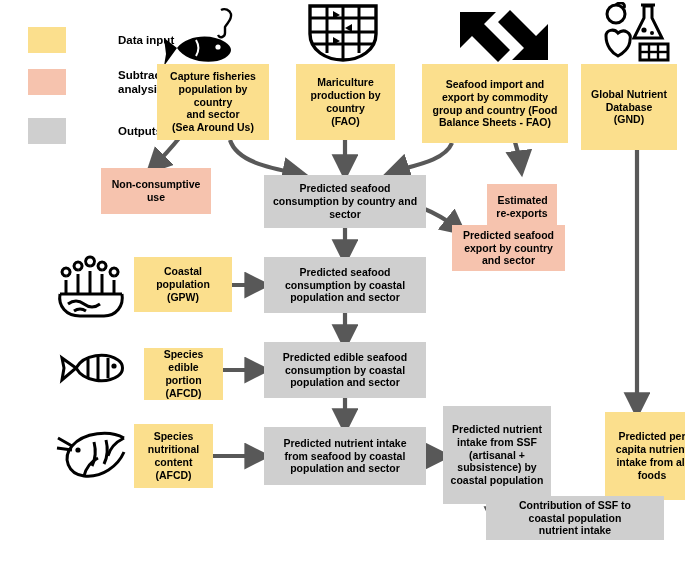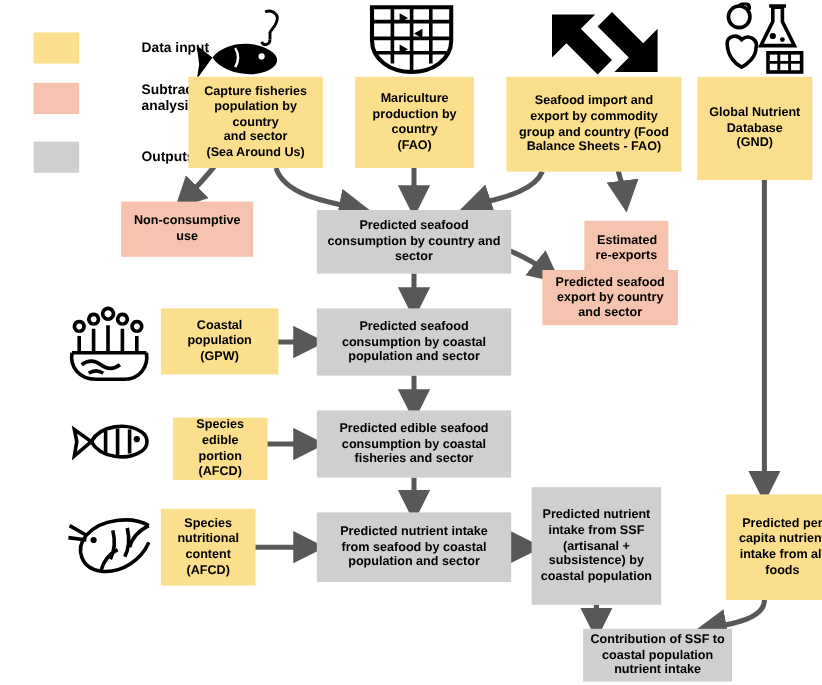--- a/index.html
+++ b/index.html
@@ -256,38 +256,38 @@
 
   <div class="box grey" style="left:264px; top:257px; width:162px; height:56px;">Predicted seafood
 consumption by coastal
 population and sector</div>
 
   <div class="box yellow" style="left:134px; top:348px; width:79px; height:52px;margin-left:10px;">Species edible
 portion (AFCD)</div>
 
   <div class="box grey" style="left:264px; top:342px; width:162px; height:56px;">Predicted edible seafood
 consumption by coastal
-fisheries and sector</div>
+population and sector</div>
 
   <div class="box yellow" style="left:134px; top:424px; width:79px; height:64px;">Species
 nutritional
 content (AFCD)</div>
 
   <div class="box grey" style="left:264px; top:427px; width:162px; height:58px;">Predicted nutrient intake
 from seafood by coastal
 population and sector</div>
 
   <div class="box grey" style="left:443px; top:406px; width:108px; height:98px;">Predicted nutrient
 intake from SSF
 (artisanal +
 subsistence) by
 coastal population</div>
 
   <div class="box yellow" style="left:585px; top:412px; width:94px; height:88px;margin-left:20px;">Predicted per
 capita nutrient
 intake from all
 foods</div>
 
-  <div class="box grey" style="left:486px; top:524px; width:124px; height:44px;">Contribution of SSF to
+  <div class="box grey" style="left:486px; top:496px; width:178px; height:44px;">Contribution of SSF to
 coastal population
 nutrient intake</div>
 
 </div>
 
 </body></html>

